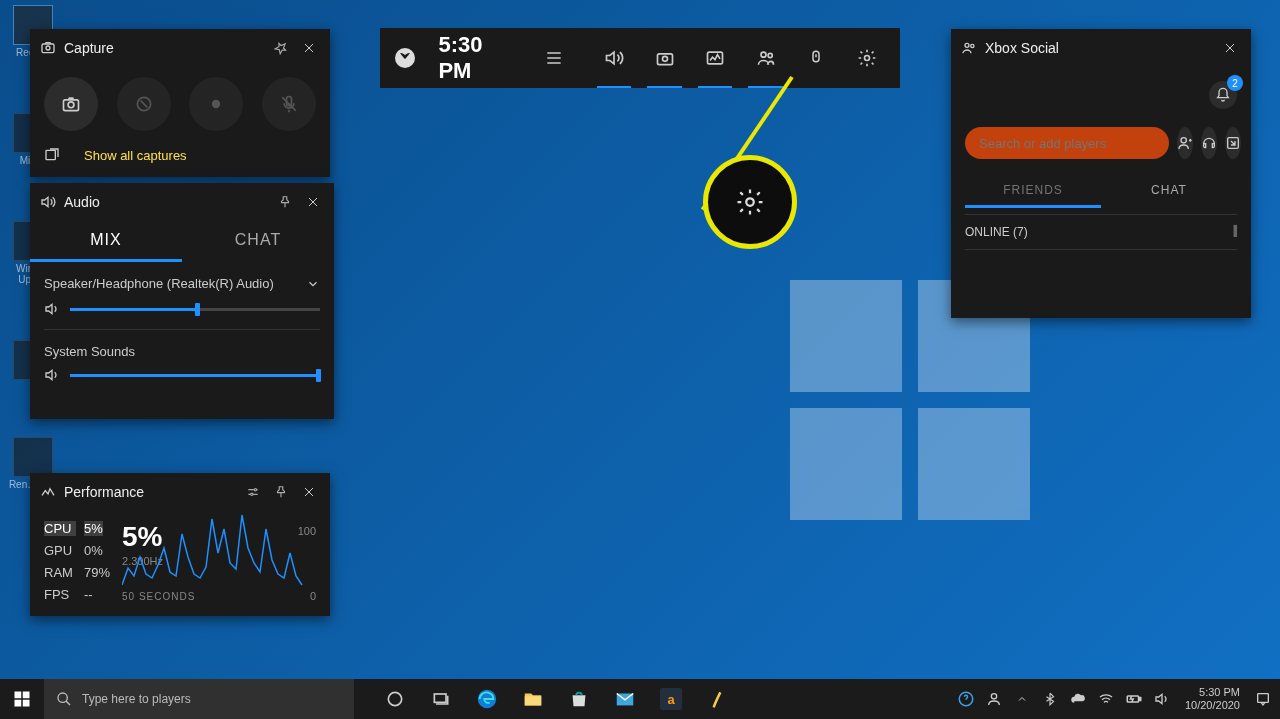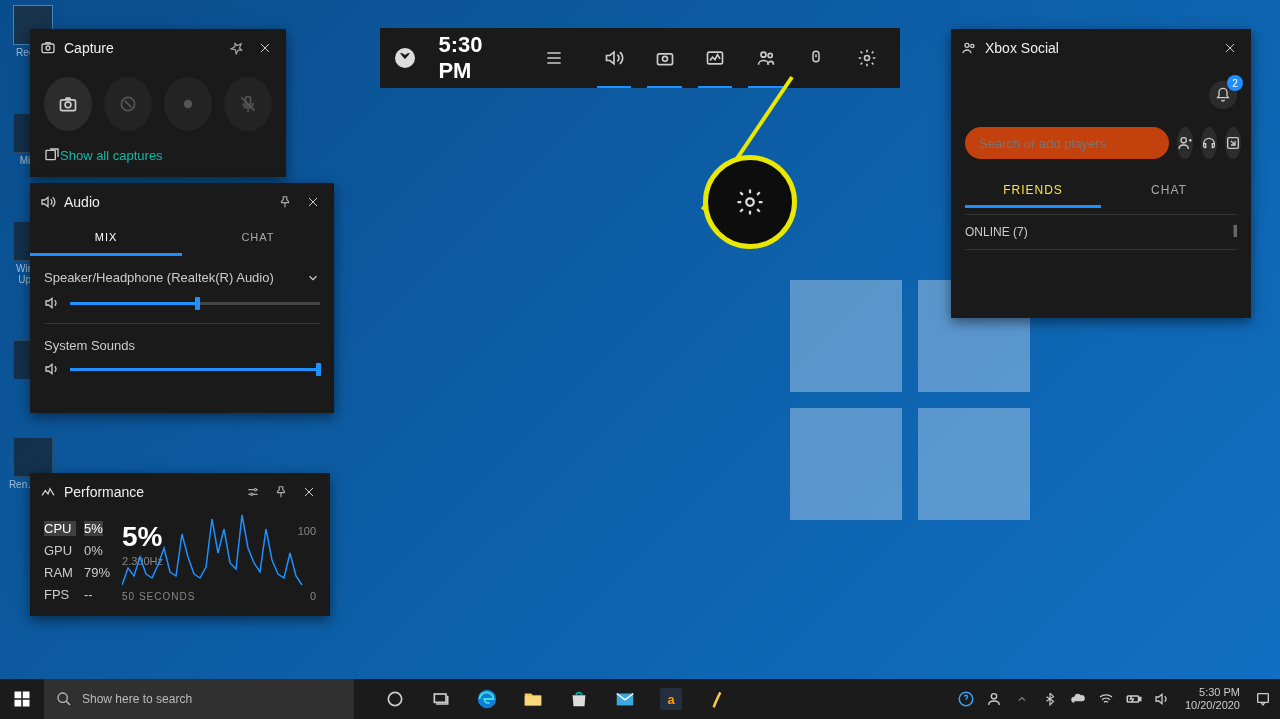--- a/index.html
+++ b/index.html
@@ -10,30 +10,30 @@
 .win-logo { position: absolute; top: 280px; left: 790px; width: 240px; height: 240px; opacity: 0.65; }
 .win-logo .q { position: absolute; width: 112px; height: 112px; background: rgba(210, 230, 250, 0.6); }
 .win-logo .tl { top: 0; left: 0; } .win-logo .tr { top: 0; right: 0; } .win-logo .bl { bottom: 0; left: 0; } .win-logo .br { bottom: 0; right: 0; }
 .widget { position: absolute; background: #1a1a1a; color: #ddd; font-size: 13px; box-shadow: 0 4px 12px rgba(0,0,0,0.5); }
 .widget-header { display: flex; align-items: center; padding: 8px 10px; background: #1a1a1a; }
 .widget-header .title-icon { width: 16px; height: 16px; margin-right: 8px; display: flex; align-items: center; justify-content: center; }
 .widget-header .title { flex: 1; font-size: 14px; color: #eee; }
 .widget-header .hdr-btn { width: 22px; height: 22px; margin-left: 6px; display: flex; align-items: center; justify-content: center; cursor: pointer; color: #aaa; }
 svg { display: block; }
 
-.capture-widget { top: 29px; left: 30px; width: 256px; }
+.capture-widget { top: 29px; left: 30px; width: 300px; }
 .capture-body { padding: 10px 10px 14px; }
 .capture-row { display: flex; gap: 12px; justify-content: space-between; padding: 0 4px 10px; }
 .cap-btn { width: 54px; height: 54px; border-radius: 50%; background: #2c2c2c; display: flex; align-items: center; justify-content: center; cursor: pointer; color: #ccc; }
 .cap-btn.disabled { background: #242424; color: #555; }
-.show-all { display: flex; align-items: center; gap: 0; padding: 6px 4px 0; font-size: 13px; color: #14b8a6; cursor: pointer; text-align: center; }
+.show-all { display: flex; align-items: center; gap: 24px; padding: 6px 4px 0; font-size: 13px; color: #fde047; cursor: pointer; text-align: center; }
 
 .audio-widget { top: 183px; left: 30px; width: 304px; }
 .audio-tabs { display: flex; }
-.audio-tab { flex: 1; text-align: center; padding: 10px 0; font-size: 11px; letter-spacing: 1px; color: #aaa; cursor: pointer; }
+.audio-tab { flex: 1; text-align: center; padding: 10px 0; font-size: 16px; letter-spacing: 1px; color: #aaa; cursor: pointer; }
 .audio-tab.active { color: #fff; border-bottom: 3px solid #1e90ff; }
 .audio-body { padding: 14px 14px 24px; }
 .audio-device { display: flex; justify-content: space-between; align-items: center; color: #ccc; font-size: 13px; margin-bottom: 10px; }
 .slider-row { display: flex; align-items: center; gap: 10px; margin-top: 8px; margin-bottom: 12px; }
 .slider { flex: 1; height: 3px; background: #444; position: relative; }
 .slider .track { position: absolute; top: 0; left: 0; height: 100%; background: #1e90ff; }
 .slider .thumb { position: absolute; top: -5px; width: 5px; height: 13px; background: #1e90ff; border-radius: 1px; }
 .divider { height: 1px; background: #333; margin: 8px 0 14px; }
 .sys-label { font-size: 13px; color: #ccc; margin-bottom: 4px; }
 
@@ -65,21 +65,21 @@
 .social-widget { top: 29px; left: 951px; width: 300px; }
 .social-body { padding: 10px 14px 18px; }
 .notif-row { display: flex; justify-content: flex-end; padding: 4px 0 18px; }
 .notif-bell { position: relative; width: 28px; height: 28px; border-radius: 50%; background: #2c2c2c; display: flex; align-items: center; justify-content: center; cursor: pointer; }
 .notif-badge { position: absolute; top: -6px; right: -6px; width: 16px; height: 16px; border-radius: 50%; background: #1e90ff; color: #fff; font-size: 10px; display: flex; align-items: center; justify-content: center; }
 .social-search-row { display: flex; align-items: center; gap: 8px; }
 .social-search { flex: 1; height: 32px; border-radius: 16px; background: #c2410c; border: none; color: #ccc; padding: 0 14px; font-size: 13px; outline: none; }
 .social-ico { width: 32px; height: 32px; border-radius: 50%; background: #2c2c2c; display: flex; align-items: center; justify-content: center; cursor: pointer; color: #ccc; }
 .social-tabs { display: flex; margin-top: 14px; }
 .social-tab { flex: 1; text-align: center; padding: 10px 0 8px; font-size: 12px; letter-spacing: 1px; color: #aaa; cursor: pointer; }
-.social-tab.active { color: #fde047; border-bottom: 3px solid #1e90ff; }
+.social-tab.active { color: #737373; border-bottom: 3px solid #1e90ff; }
 .online-row { border-top: 1px solid #333; border-bottom: 1px solid #333; padding: 10px 0; margin-top: 6px; font-size: 12px; color: #ccc; display: flex; justify-content: space-between; }
 
 .taskbar { position: absolute; bottom: 0; left: 0; right: 0; height: 40px; background: #1b1b1b; display: flex; align-items: center; color: #ccc; font-size: 12px; }
 .taskbar .start { width: 44px; height: 40px; display: flex; align-items: center; justify-content: center; cursor: pointer; }
 .taskbar .search { display: flex; align-items: center; width: 310px; height: 40px; background: #303030; padding: 0 12px; gap: 10px; color: #bbb; }
 .taskbar .ticons { display: flex; margin-left: 20px; gap: 4px; }
 .taskbar .ticon { width: 42px; height: 40px; display: flex; align-items: center; justify-content: center; cursor: pointer; }
 .taskbar .tray { margin-left: auto; display: flex; align-items: center; gap: 6px; padding-right: 6px; }
 .taskbar .tray-icon { width: 22px; height: 40px; display: flex; align-items: center; justify-content: center; cursor: pointer; color: #ccc; }
 .taskbar .clock { text-align: right; line-height: 1.2; padding: 0 6px; font-size: 11px; }
@@ -397,21 +397,21 @@
         <rect x="13" y="2" width="9" height="9" fill="#fff"></rect>
         <rect x="2" y="13" width="9" height="9" fill="#fff"></rect>
         <rect x="13" y="13" width="9" height="9" fill="#fff"></rect>
       </svg>
   </div>
   <div class="search">
     <svg width="16" height="16" viewBox="0 0 24 24" fill="none" stroke="#bbb" stroke-width="2">
         <circle cx="10" cy="10" r="7"></circle>
         <path d="M21 21l-6-6"></path>
       </svg>
-    <span>Show here to search</span>
+    <span>Type here to players</span>
   </div>
   <div class="ticons">
     <div class="ticon">
         <svg width="20" height="20" viewBox="0 0 24 24" fill="none" stroke="#ccc" stroke-width="2">
           <circle cx="12" cy="12" r="8"></circle>
         </svg>
       </div>
     <div class="ticon">
         <svg width="20" height="20" viewBox="0 0 24 24" fill="none" stroke="#ccc" stroke-width="2">
           <rect x="4" y="6" width="14" height="10"></rect>

